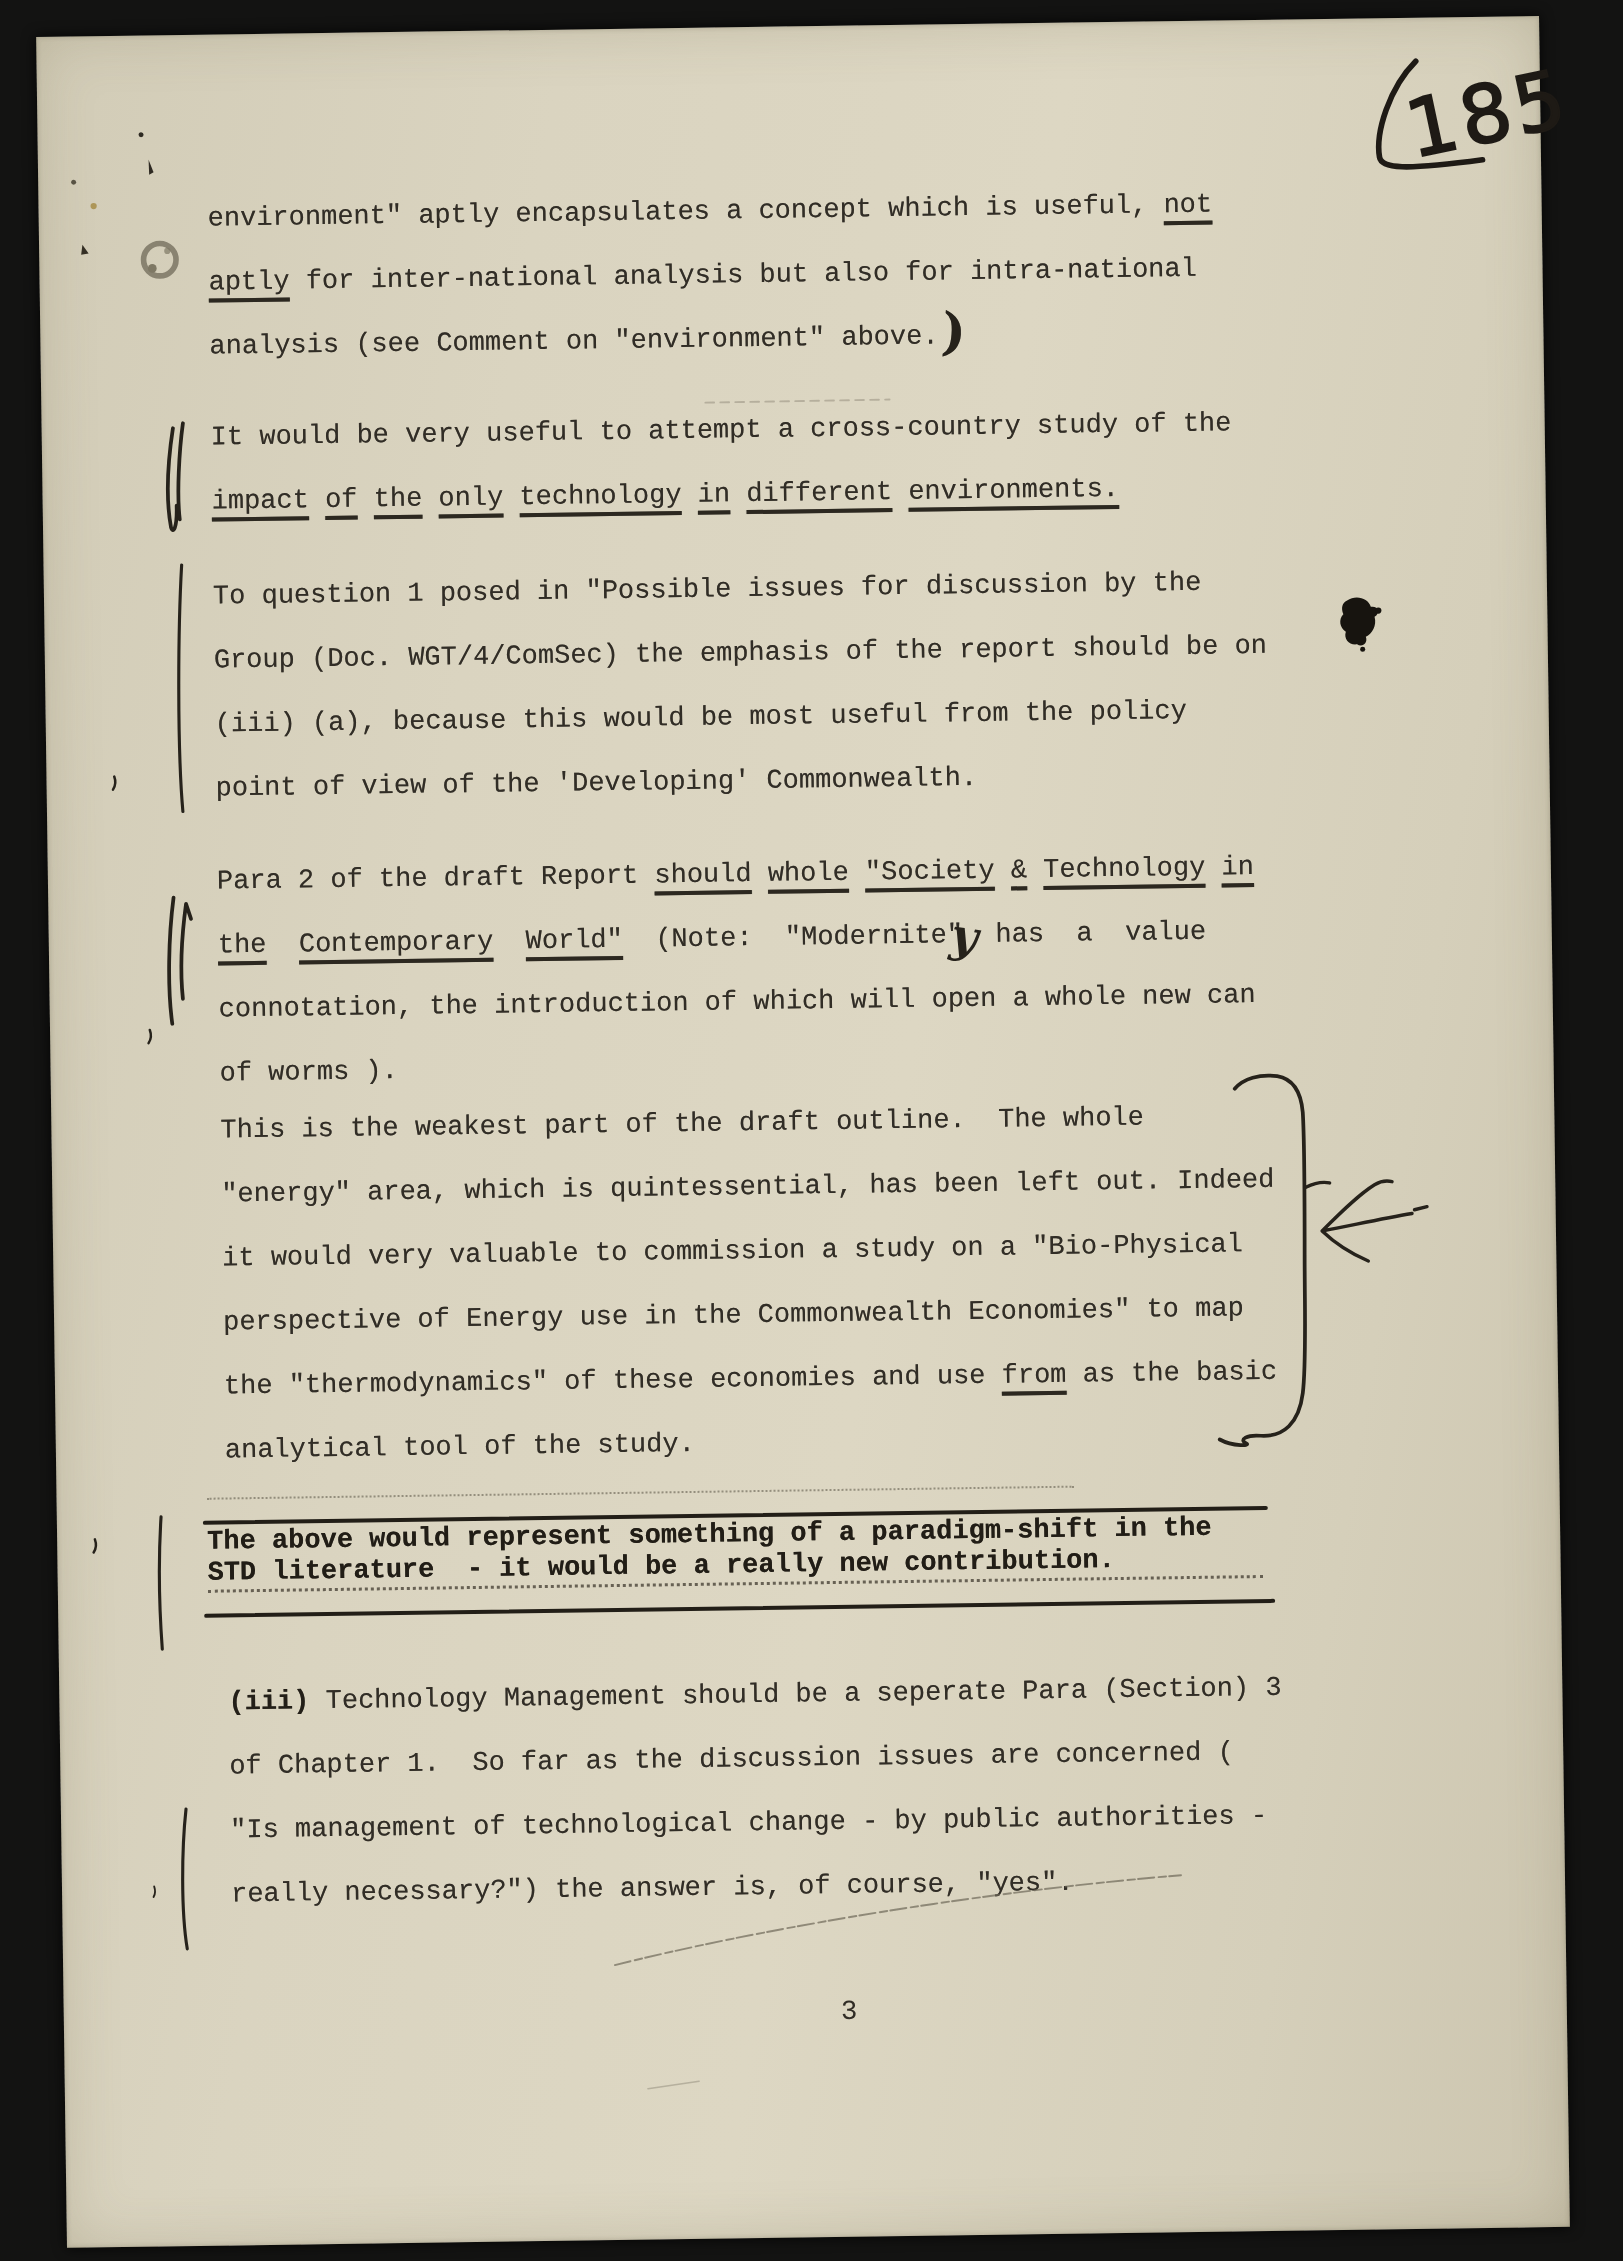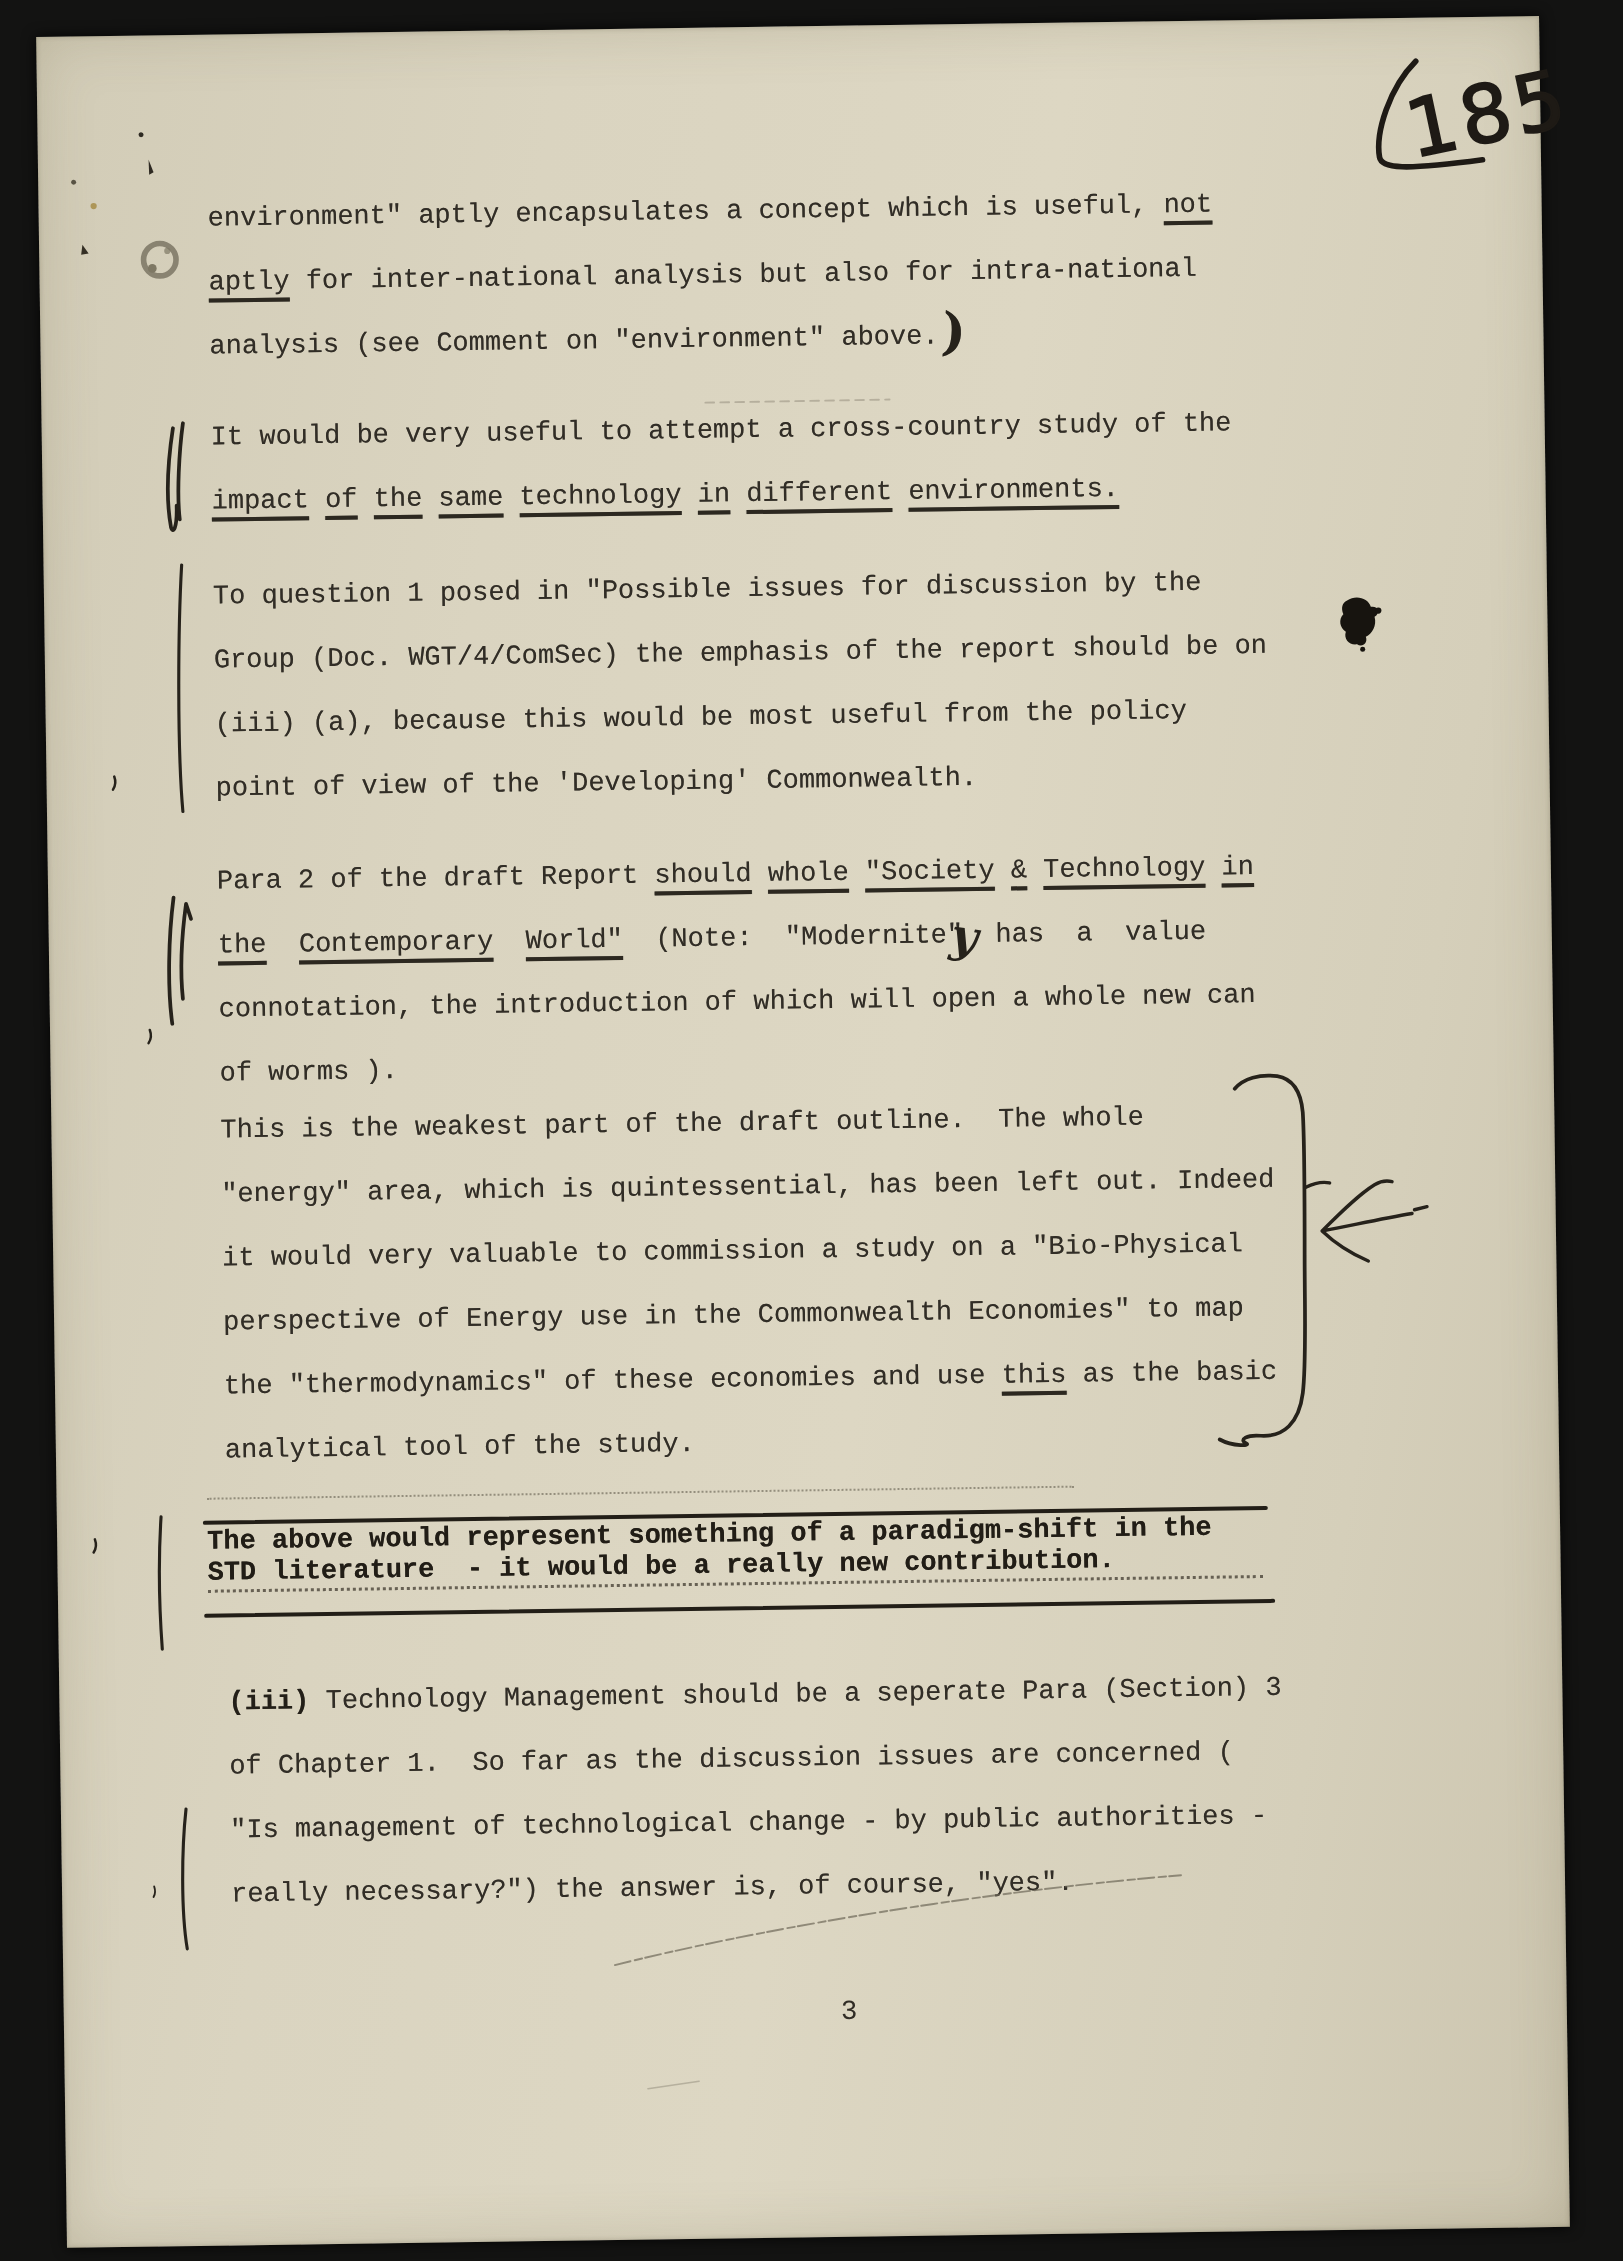--- a/index.html
+++ b/index.html
@@ -39,40 +39,40 @@
 <div id="stage">
   <div id="paper">
     <div class="content">
       <div class="para p1">
           <div class="line"><span>environment" aptly encapsulates a concept which is useful, </span><span class="u">not</span></div>
           <div class="line"><span class="u">aptly</span><span> for inter-national analysis but also for intra-national</span></div>
           <div class="line"><span>analysis (see Comment on "environment" above.</span><span class="hw-paren">)</span></div>
         </div>
       <div class="para p2">
           <div class="line"><span>It would be very useful to attempt a cross-country study of the</span></div>
-          <div class="line"><span class="u">impact</span> <span class="u">of</span> <span class="u">the</span> <span class="u">same</span> <span class="u">technology</span> <span class="u">in</span> <span class="u">different</span> <span class="u">environments.</span></div>
+          <div class="line"><span class="u">impact</span> <span class="u">of</span> <span class="u">the</span> <span class="u">only</span> <span class="u">technology</span> <span class="u">in</span> <span class="u">different</span> <span class="u">environments.</span></div>
         </div>
       <div class="para p3">
           <div class="line"><span>To question 1 posed in "Possible issues for discussion by the</span></div>
           <div class="line"><span>Group (Doc. WGT/4/ComSec) the emphasis of the report should be on</span></div>
           <div class="line"><span>(iii) (a), because this would be most useful from the policy</span></div>
           <div class="line"><span>point of view of the 'Developing' Commonwealth.</span></div>
         </div>
       <div class="para p4">
           <div class="line"><span>Para 2 of the draft Report </span><span class="u">should</span> <span class="u">whole</span> <span class="u">"Society</span> <span class="u">&amp;</span> <span class="u">Technology</span> <span class="u">in</span></div>
           <div class="line"><span class="u">the</span>  <span class="u">Contemporary</span>  <span class="u">World"</span><span>  (Note:  "Modernite"  has  a  value</span></div>
           <div class="line"><span>connotation, the introduction of which will open a whole new can</span></div>
           <div class="line"><span>of worms ).</span></div>
         </div>
       <div class="para p5">
           <div class="line"><span>This is the weakest part of the draft outline.  The whole</span></div>
           <div class="line"><span>"energy" area, which is quintessential, has been left out. Indeed</span></div>
           <div class="line"><span>it would very valuable to commission a study on a "Bio-Physical</span></div>
           <div class="line"><span>perspective of Energy use in the Commonwealth Economies" to map</span></div>
-          <div class="line"><span>the "thermodynamics" of these economies and use </span><span class="u">this</span><span> as the basic</span></div>
+          <div class="line"><span>the "thermodynamics" of these economies and use </span><span class="u">from</span><span> as the basic</span></div>
           <div class="line"><span>analytical tool of the study.</span></div>
         </div>
 
       <div class="typed-dash-top"></div>
       <div class="rule rule1"></div>
       <div class="para bold-para">
           <div class="line"><span>The above would represent something of a paradigm-shift in the</span></div>
           <div class="line"><span>STD literature  - it would be a really new contribution.</span></div>
         </div>
       <div class="typed-dot-bottom"></div>

